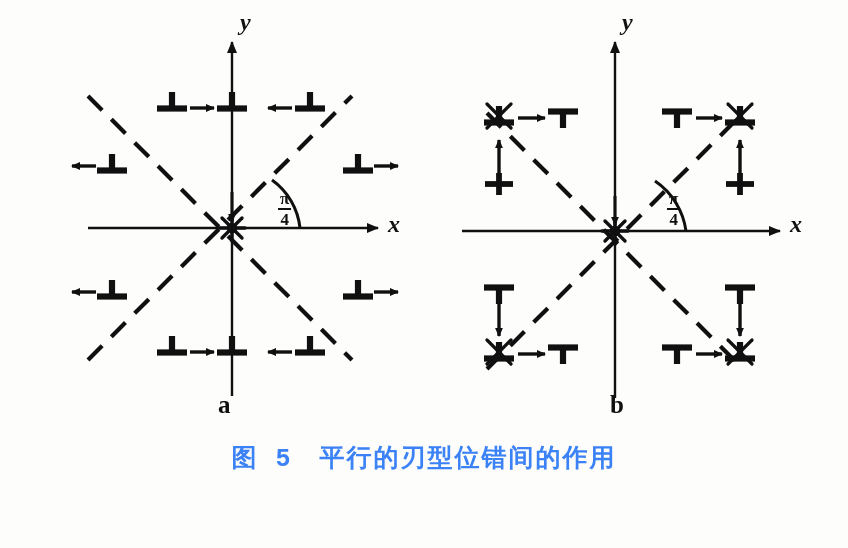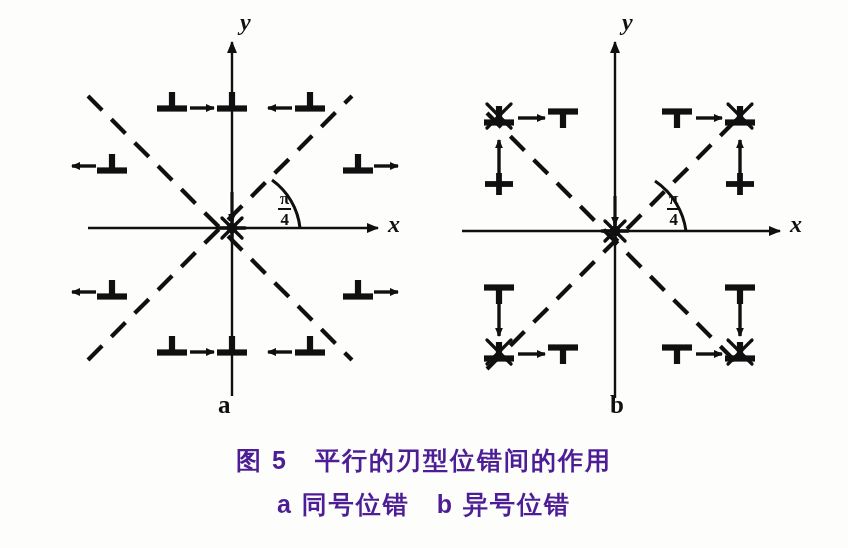--- a/index.html
+++ b/index.html
@@ -76,23 +76,23 @@
   #angle-label-b { left: 667px; top: 190px; }
 
   #caption-block {
     position: absolute;
     left: 0;
     top: 438px;
     width: 848px;
     text-align: center;
   }
   .caption-line {
-    font-family: Liberation Sans, sans-serif;
-    font-weight: bold;
-    color: #4c1d95;
+    font-family: Liberation Mono, monospace;
+    font-weight: bold;
+    color: #3b82f6;
     letter-spacing: 2px;
     text-align: center;
   }
   #caption-line-1 {
     font-size: 25px;
     line-height: 44px;
   }
   #caption-line-2 {
     font-size: 25px;
     line-height: 44px;
@@ -274,16 +274,15 @@
   <span class="angle-label" id="angle-label-b">
     <span class="angle-num">π</span>
     <span class="angle-den">4</span>
   </span>
 
   <span class="panel-letter" id="panel-a-letter">a</span>
   <span class="panel-letter" id="panel-b-letter">b</span>
 
   <div id="caption-block">
     <div class="caption-line" id="caption-line-1">图 5　平行的刃型位错间的作用</div>
-    <div class="caption-line" id="caption-line-2">a 同号位错　b 异号位错</div>
   </div>
 
 </div>
 
 </body></html>

